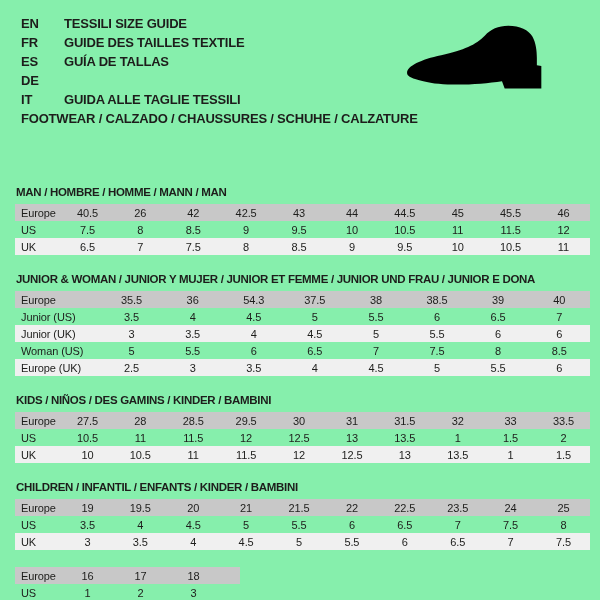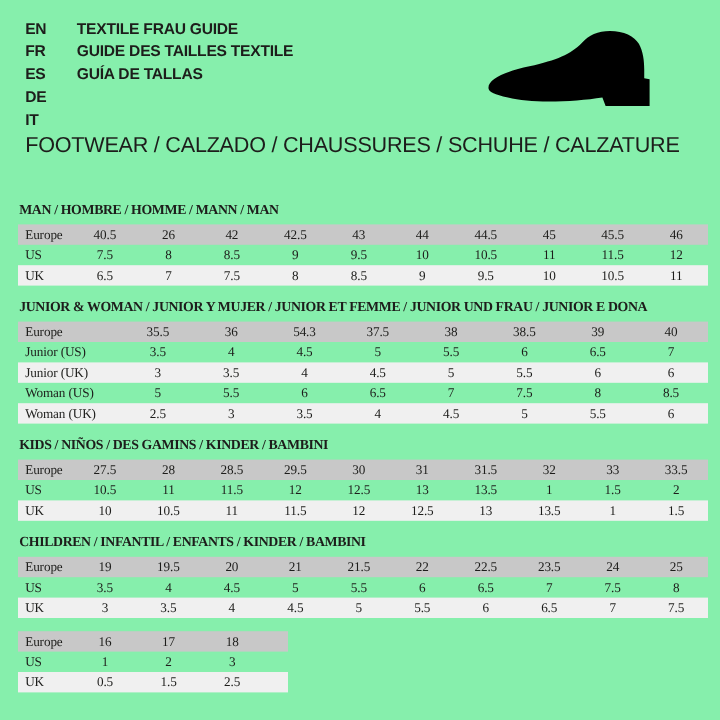--- a/index.html
+++ b/index.html
@@ -10,26 +10,26 @@
     -webkit-font-smoothing:antialiased;
   }
   .page { position:relative; width:600px; height:600px; overflow:hidden; background:#86efac; }
 
   
   .langs { position:absolute; top:14px; left:21px; }
   .lang-row { display:flex; height:19px; align-items:center;
               font-weight:700; font-size:13px; letter-spacing:-0.2px; white-space:nowrap; }
   .lang-row .code { width:43px; flex:0 0 auto; }
   .category { position:absolute; top:111px; left:21px;
-              font-weight:400; font-size:18px; letter-spacing:-0.2px; white-space:nowrap; }
+              font-weight:700; font-size:13px; letter-spacing:-0.2px; white-space:nowrap; }
   .shoe { position:absolute; top:24px; left:394px; width:182px; height:76px; color:var(--icon-color,#000); }
 
   
   .tables { position:absolute; top:168px; left:15px; width:575px; }
-  .size-table { margin:0 0 11px 0;font-family:Liberation Serif, serif; }
+  .size-table { margin:17px 0 11px 0; }
   .size-table h2 { margin:0 0 5px 1px; font-size:11.5px; line-height:14px;
                    font-weight:700; letter-spacing:-0.3px; white-space:nowrap; }
   .rows .row { display:flex; height:17px; align-items:center; font-size:11px; letter-spacing:-0.1px; }
   .row-head   { background:var(--header-row-bg, #c8c8c8); }
   .row-stripe { background:var(--stripe-row-bg, #f0f0f0); }
   .row-plain  { background:transparent; }
   .label { padding-left:6px; box-sizing:border-box; flex:0 0 auto; white-space:nowrap; }
   .cell  { text-align:center; flex:0 0 auto; }
 
   .t10 .label { width:46px; }  .t10 .cell { width:52.9px; }
@@ -38,35 +38,36 @@
   .t-babies .label { width:46px; } .t-babies .cell { width:53px; }
 </style>
 </head>
 <body>
 
 <div class="page">
 
   <div class="langs">
     <div class="lang-row">
       <span class="code">EN</span>
-      <span class="text">TEXTILE FRAU GUIDE</span>
+      <span class="text">TESSILI SIZE GUIDE</span>
     </div>
     <div class="lang-row">
       <span class="code">FR</span>
       <span class="text">GUIDE DES TAILLES TEXTILE</span>
     </div>
     <div class="lang-row">
       <span class="code">ES</span>
       <span class="text">GUÍA DE TALLAS</span>
     </div>
     <div class="lang-row">
       <span class="code">DE</span>
     </div>
     <div class="lang-row">
       <span class="code">IT</span>
+      <span class="text">GUIDA ALLE TAGLIE TESSILI</span>
     </div>
   </div>
 
   <div class="category">FOOTWEAR / CALZADO / CHAUSSURES / SCHUHE / CALZATURE</div>
 
   <svg class="shoe" viewBox="0 0 190 85" xmlns="http://www.w3.org/2000/svg" aria-hidden="true">
     <path fill="currentColor" d="M8 56
       C 6 48, 22 40, 46 35
       C 72 29, 84 24, 95 13
       C 101 6, 110 2, 121 2
@@ -165,21 +166,21 @@
             <span class="cell">5</span>
             <span class="cell">5.5</span>
             <span class="cell">6</span>
             <span class="cell">6.5</span>
             <span class="cell">7</span>
             <span class="cell">7.5</span>
             <span class="cell">8</span>
             <span class="cell">8.5</span>
           </div>
           <div class="row row-stripe">
-            <span class="label">Woman (UK)</span>
+            <span class="label">Europe (UK)</span>
             <span class="cell">2.5</span>
             <span class="cell">3</span>
             <span class="cell">3.5</span>
             <span class="cell">4</span>
             <span class="cell">4.5</span>
             <span class="cell">5</span>
             <span class="cell">5.5</span>
             <span class="cell">6</span>
           </div>
         </div>

